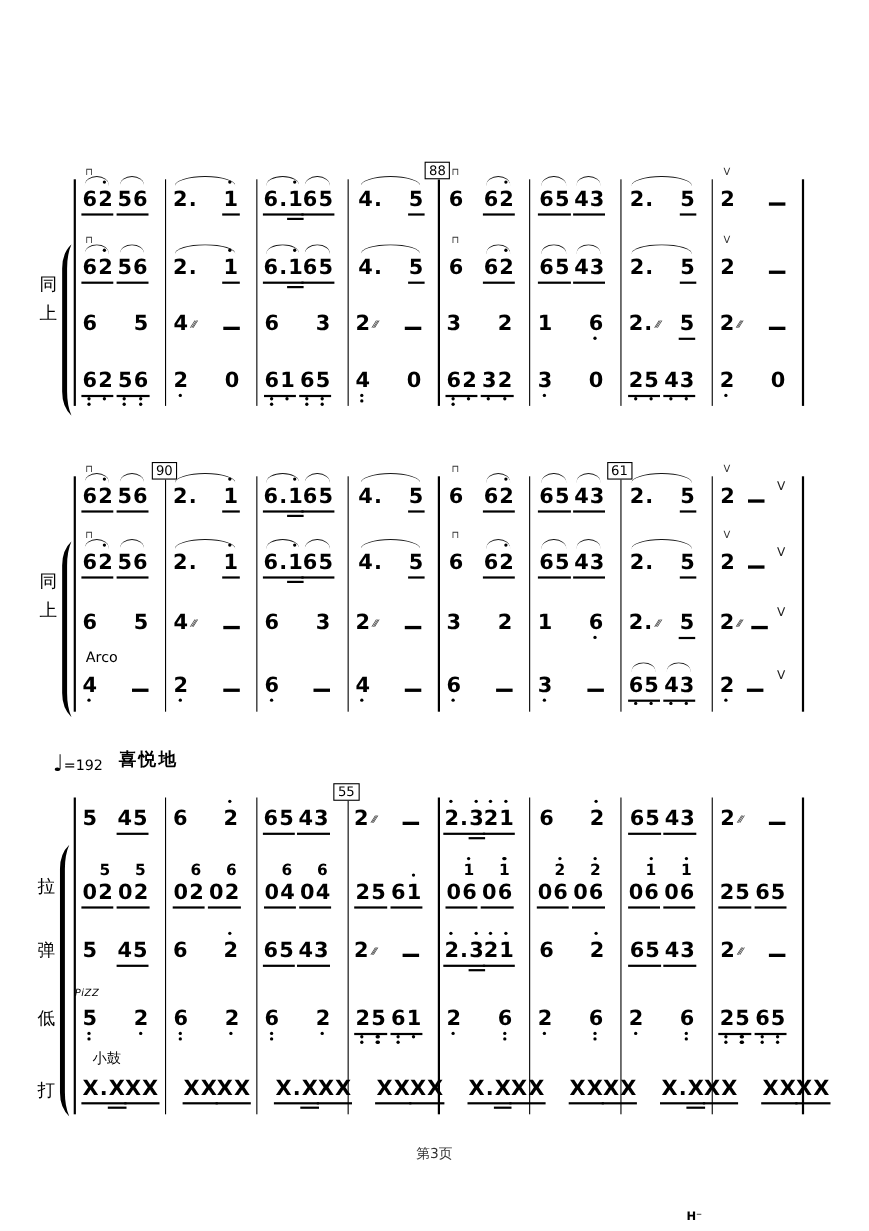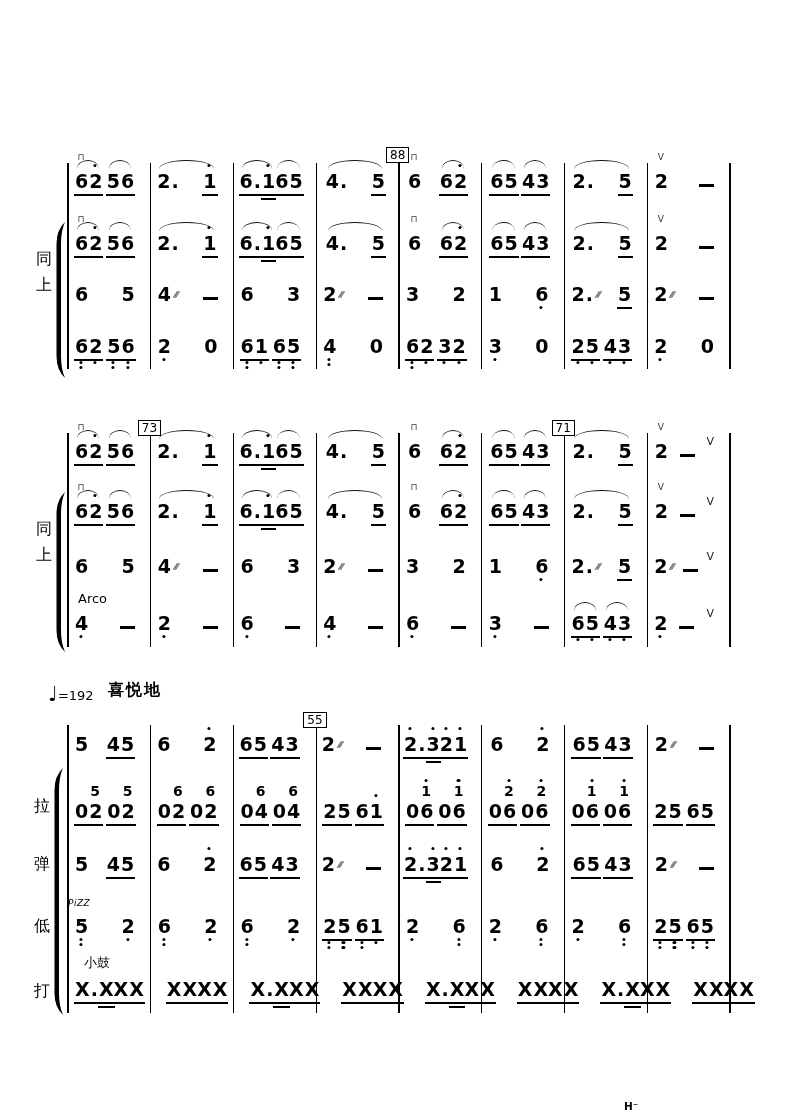--- a/index.html
+++ b/index.html
@@ -620,22 +620,22 @@
         <div class="mwrap">
           <div class="bar" style="left: calc(0% - 0.6px); top: 13px; height: 214px;"></div>
           <div class="bar" style="left: calc(12.5% - 0.6px); top: 13px; height: 214px;"></div>
           <div class="bar" style="left: calc(25% - 0.6px); top: 13px; height: 214px;"></div>
           <div class="bar" style="left: calc(37.5% - 0.6px); top: 13px; height: 214px;"></div>
           <div class="bar" style="left: calc(50% - 0.6px); top: 13px; height: 214px;"></div>
           <div class="bar" style="left: calc(62.5% - 0.6px); top: 13px; height: 214px;"></div>
           <div class="bar" style="left: calc(75% - 0.6px); top: 13px; height: 214px;"></div>
           <div class="bar" style="left: calc(87.5% - 0.6px); top: 13px; height: 214px;"></div>
           <div class="bar" style="left: calc(100% - 0.6px); top: 13px; height: 214px;"></div>
-          <div class="mnum" style="left: calc(12.5% - 13px); top: 0px;">73</div>
-          <div class="mnum" style="left: calc(75% - 13px); top: 0px;">71</div>
+          <div class="mnum" style="left: calc(12.5% - 13px); top: 0px;">90</div>
+          <div class="mnum" style="left: calc(75% - 13px); top: 0px;">61</div>
           <div class="staverow" style="top: 20px;">
             <div class="measure">
               <div class="grp slur">
                 <div class="gl"></div>
                 <div class="tok">
                   <div class="main">6</div>
                   <div class="bow">⊓</div>
                 </div>
                 <div class="tok">
                   <div class="main">2</div>
@@ -1916,14 +1916,15 @@
                 <div class="tok">
                   <div class="main">X</div>
                 </div>
               </div>
             </div>
           </div>
         </div>
       </div>
     </div>
 
+  <div class="footer">第3页</div>
   <div class="corner">H⁻</div>
 </div>
 
 </body></html>

